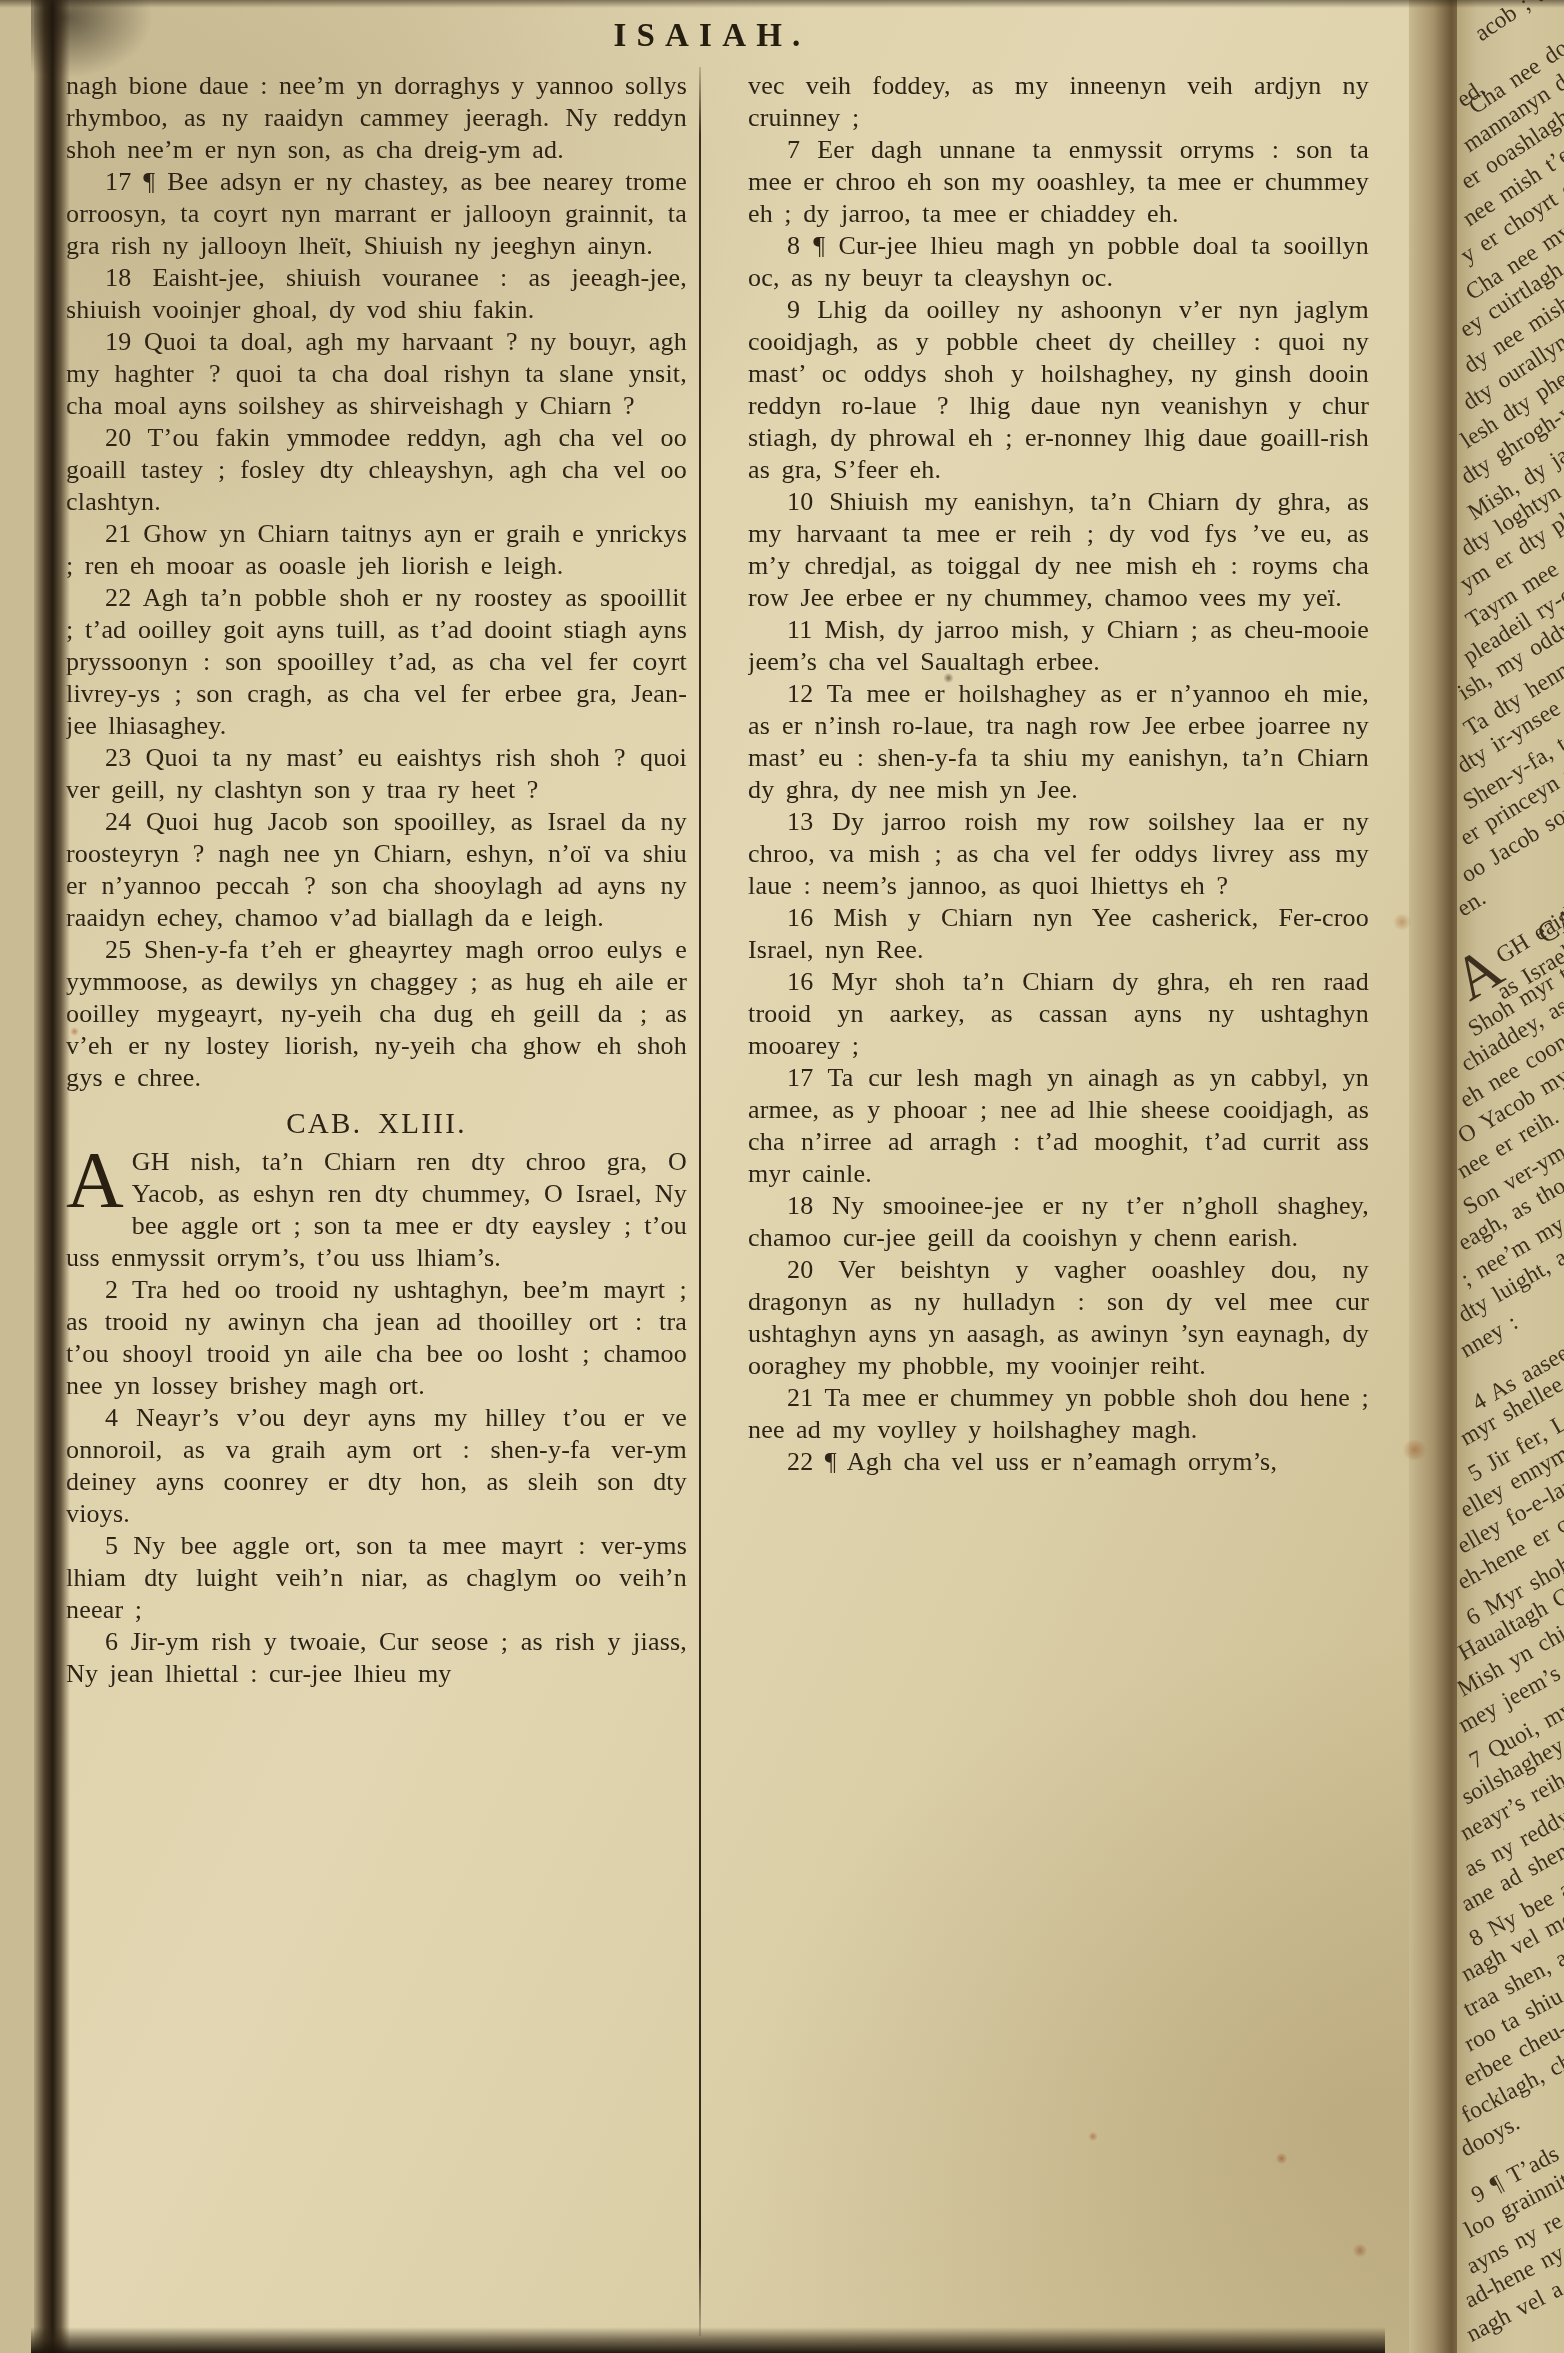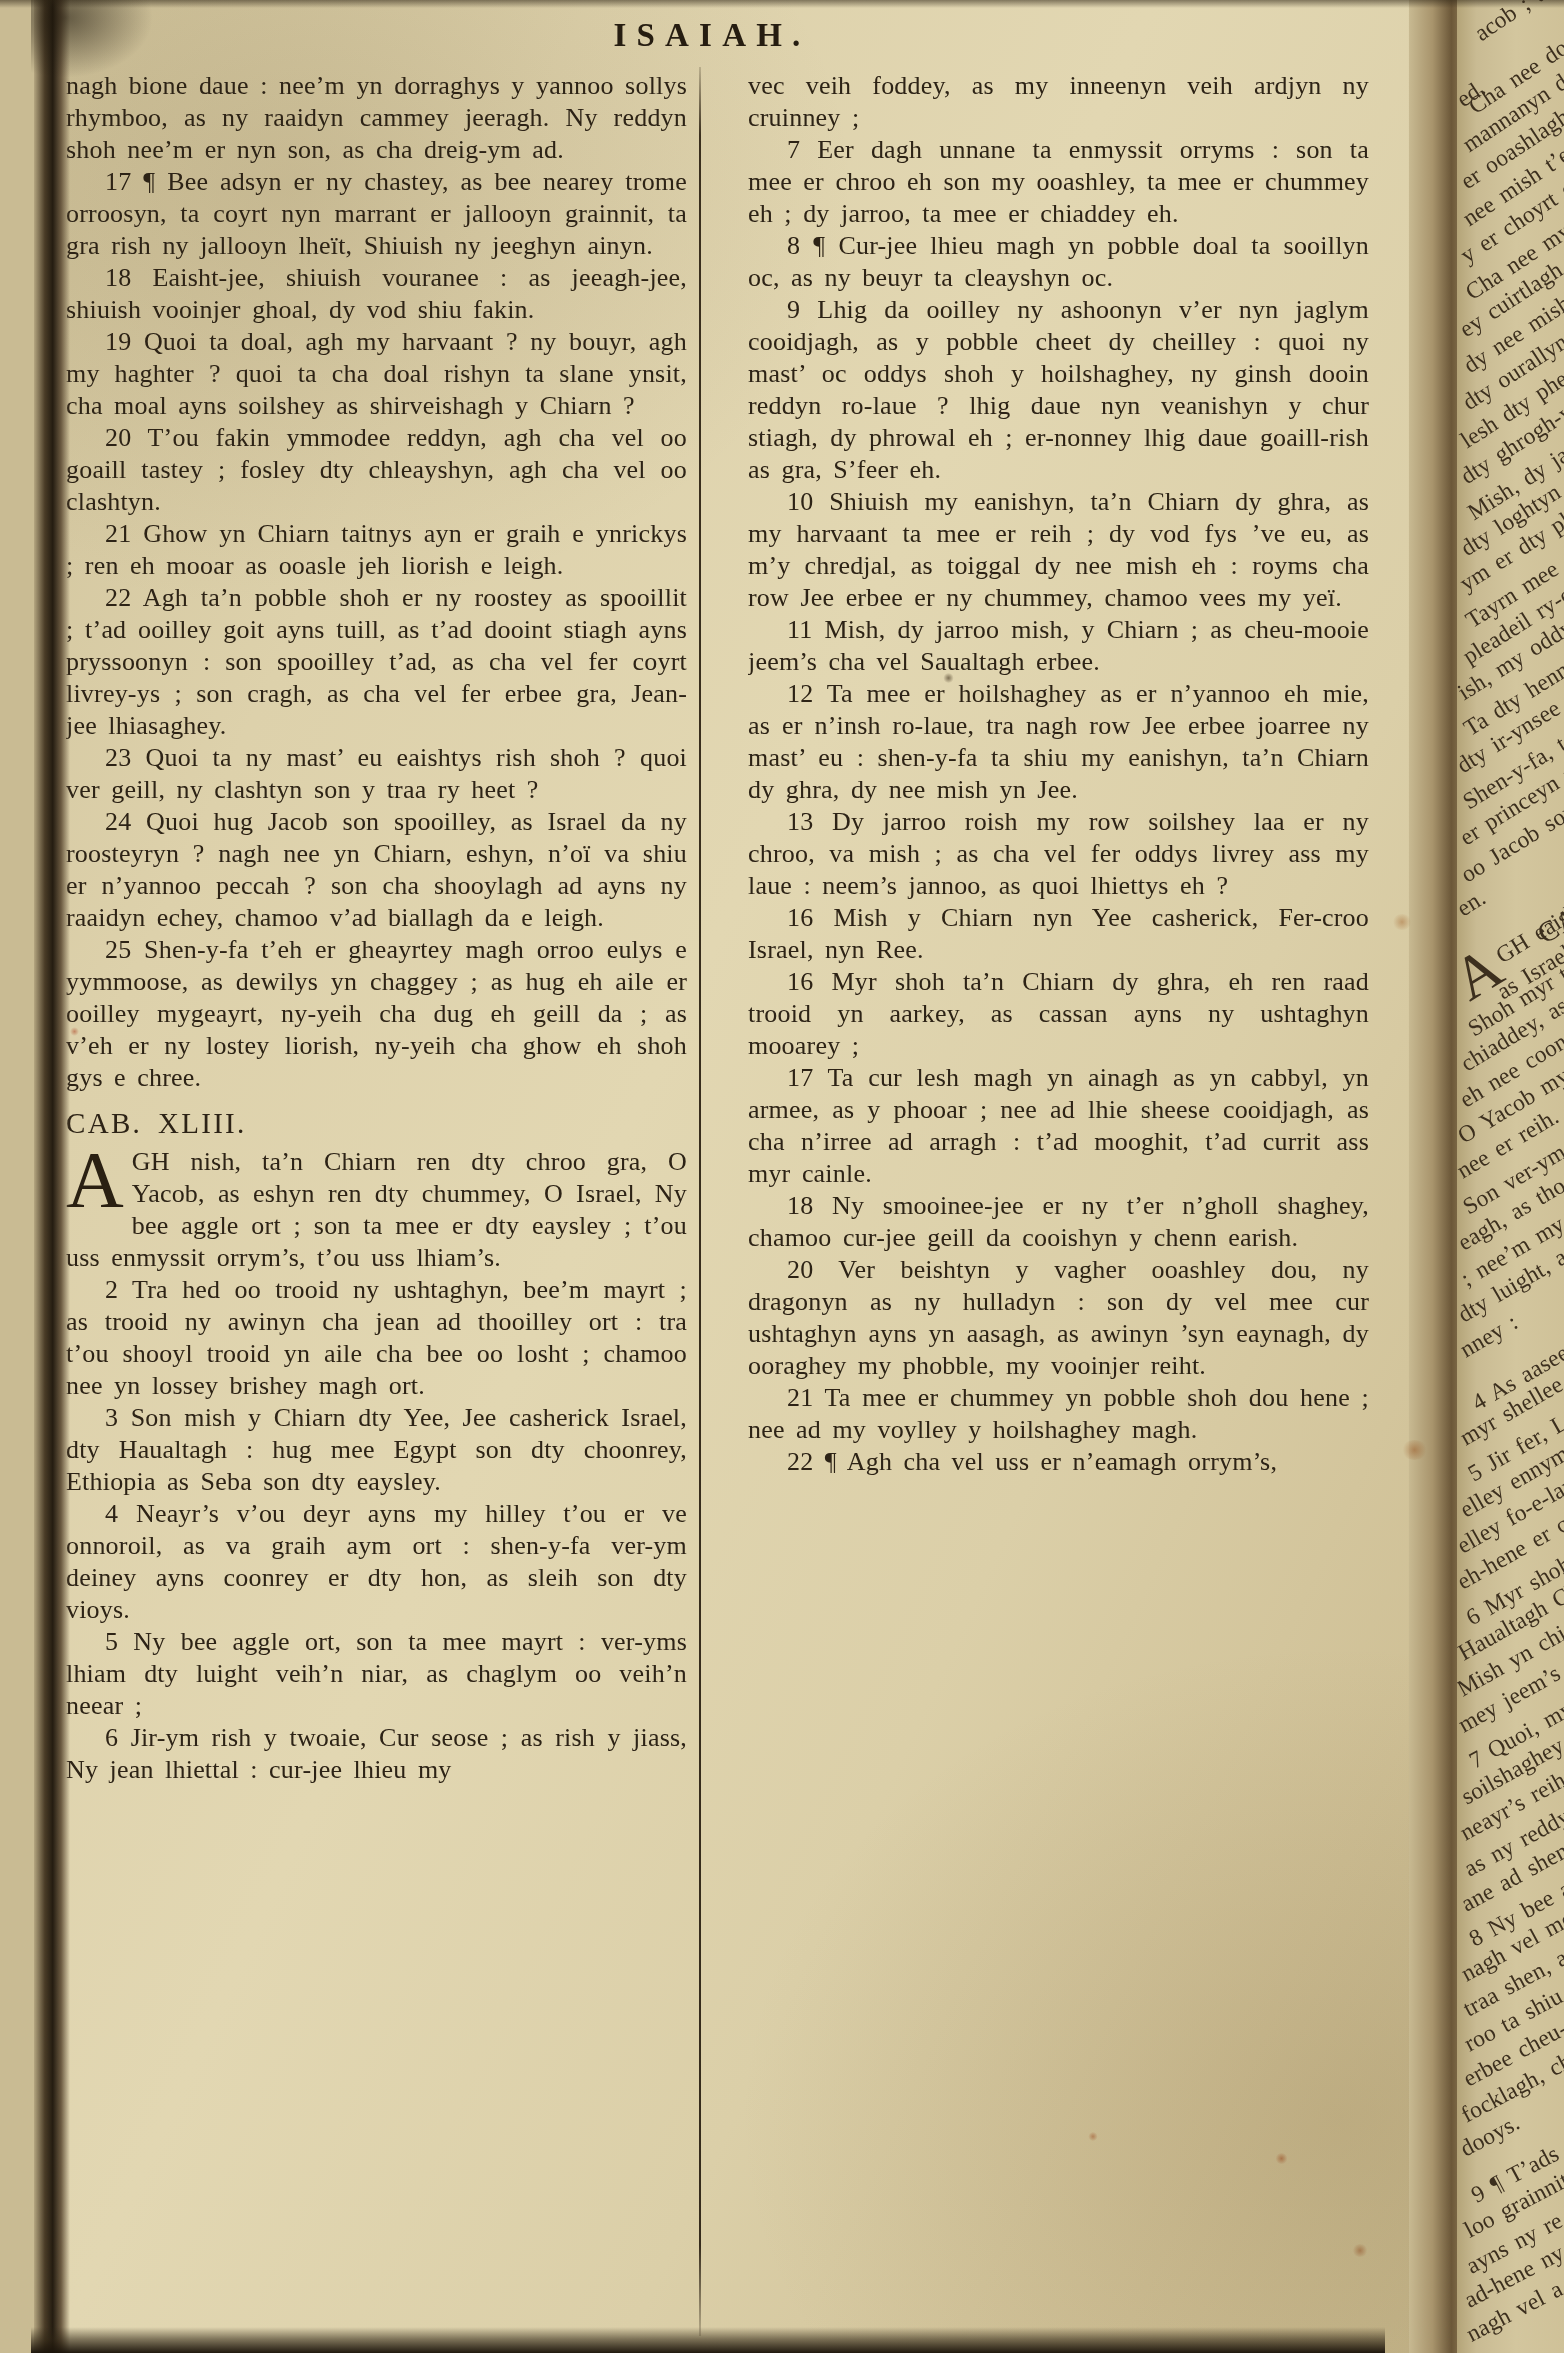--- a/index.html
+++ b/index.html
@@ -40,21 +40,21 @@
   .col{
     position:absolute;top:70px;height:2265px;overflow:hidden;
     font-size:26px;line-height:32px;color:#2d2316;
     text-align:justify;word-spacing:4.7px;letter-spacing:0.2px;
   }
   .col-left{left:66px;width:621px;}
   .col-right{left:748px;width:621px;}
   .col p{margin:0;padding:0;text-indent:39px;}
   .col p.cont{text-indent:0;}
   .col p.heading{
-    text-indent:0;font-size:29px;letter-spacing:2.3px;
+    text-indent:0;text-align:center;font-size:29px;letter-spacing:2.3px;
     margin:12.5px 0 7.8px 0;word-spacing:6.3px;
   }
   .col p.dropcap{text-indent:0;}
   .dc{
     float:left;font-size:80px;line-height:63px;padding:3.1px 7.8px 0 0;
     color:#2a2012;
   }
   .vnum{white-space:nowrap;}
   .col-divider{
     position:absolute;left:699px;top:67px;width:2.3px;height:2269px;
@@ -100,21 +100,20 @@
     <p><span class="vnum">19</span> Quoi ta doal, agh my harvaant ?  ny bouyr, agh my haghter ?  quoi ta cha doal rishyn ta slane ynsit, cha moal ayns soilshey as shirveishagh y Chiarn ?</p>
     <p><span class="vnum">20</span> T’ou fakin ymmodee reddyn, agh cha vel oo goaill tastey ; fosley dty chleayshyn, agh cha vel oo clashtyn.</p>
     <p><span class="vnum">21</span> Ghow yn Chiarn taitnys ayn er graih e ynrickys ; ren eh mooar as ooasle jeh liorish e leigh.</p>
     <p><span class="vnum">22</span> Agh ta’n pobble shoh er ny roostey as spooillit ; t’ad ooilley goit ayns tuill, as t’ad dooint stiagh ayns pryssoonyn : son spooilley t’ad, as cha vel fer coyrt livrey-ys ; son cragh, as cha vel fer erbee gra, Jean-jee lhiasaghey.</p>
     <p><span class="vnum">23</span> Quoi ta ny mast’ eu eaishtys rish shoh ? quoi ver geill, ny clashtyn son y traa ry heet ?</p>
     <p><span class="vnum">24</span> Quoi hug Jacob son spooilley, as Israel da ny roosteyryn ?  nagh nee yn Chiarn, eshyn, n’oï va shiu er n’yannoo peccah ? son cha shooylagh ad ayns ny raaidyn echey, chamoo v’ad biallagh da e leigh.</p>
     <p><span class="vnum">25</span> Shen-y-fa t’eh er gheayrtey magh orroo eulys e yymmoose, as dewilys yn chaggey ; as hug eh aile er ooilley mygeayrt, ny-yeih cha dug eh geill da ; as v’eh er ny lostey liorish, ny-yeih cha ghow eh shoh gys e chree.</p>
     <p class="heading">CAB. XLIII.</p>
     <p class="dropcap"><span class="dc">A</span>GH nish, ta’n Chiarn ren dty chroo gra, O Yacob, as eshyn ren dty chummey, O Israel, Ny bee aggle ort ; son ta mee er dty eaysley ; t’ou uss enmyssit orrym’s, t’ou uss lhiam’s.</p>
     <p><span class="vnum">2</span> Tra hed oo trooid ny ushtaghyn, bee’m mayrt ; as trooid ny awinyn cha jean ad thooilley ort : tra t’ou shooyl trooid yn aile cha bee oo losht ; chamoo nee yn lossey brishey magh ort.</p>
-    <p><span class="vnum">3</span> Son mish y Chiarn dty Yee, Jee casherick Israel, dty Haualtagh : hug mee Egypt son dty choonrey, Ethiopia as Seba son dty eaysley.</p>
     <p><span class="vnum">4</span> Neayr’s v’ou deyr ayns my hilley t’ou er ve onnoroil, as va graih aym ort : shen-y-fa ver-ym deiney ayns coonrey er dty hon, as sleih son dty vioys.</p>
     <p><span class="vnum">5</span> Ny bee aggle ort, son ta mee mayrt : ver-yms lhiam dty luight veih’n niar, as chaglym oo veih’n neear ;</p>
     <p><span class="vnum">6</span> Jir-ym rish y twoaie, Cur seose ; as rish y jiass, Ny jean lhiettal : cur-jee lhieu my</p>
   </div>
 <div class="col-divider"></div>
 <div class="col col-right">
     <p class="cont">vec veih foddey, as my inneenyn veih ardjyn ny cruinney ;</p>
     <p><span class="vnum">7</span> Eer dagh unnane ta enmyssit orryms : son ta mee er chroo eh son my ooashley, ta mee er chummey eh ; dy jarroo, ta mee er chiaddey eh.</p>
     <p><span class="vnum">8 ¶</span> Cur-jee lhieu magh yn pobble doal ta sooillyn oc, as ny beuyr ta cleayshyn oc.</p>
     <p><span class="vnum">9</span> Lhig da ooilley ny ashoonyn v’er nyn jaglym cooidjagh, as y pobble cheet dy cheilley :  quoi ny mast’ oc oddys shoh y hoilshaghey, ny ginsh dooin reddyn ro-laue ?  lhig daue nyn veanishyn y chur stiagh, dy phrowal eh ; er-nonney lhig daue goaill-rish as gra, S’feer eh.</p>

